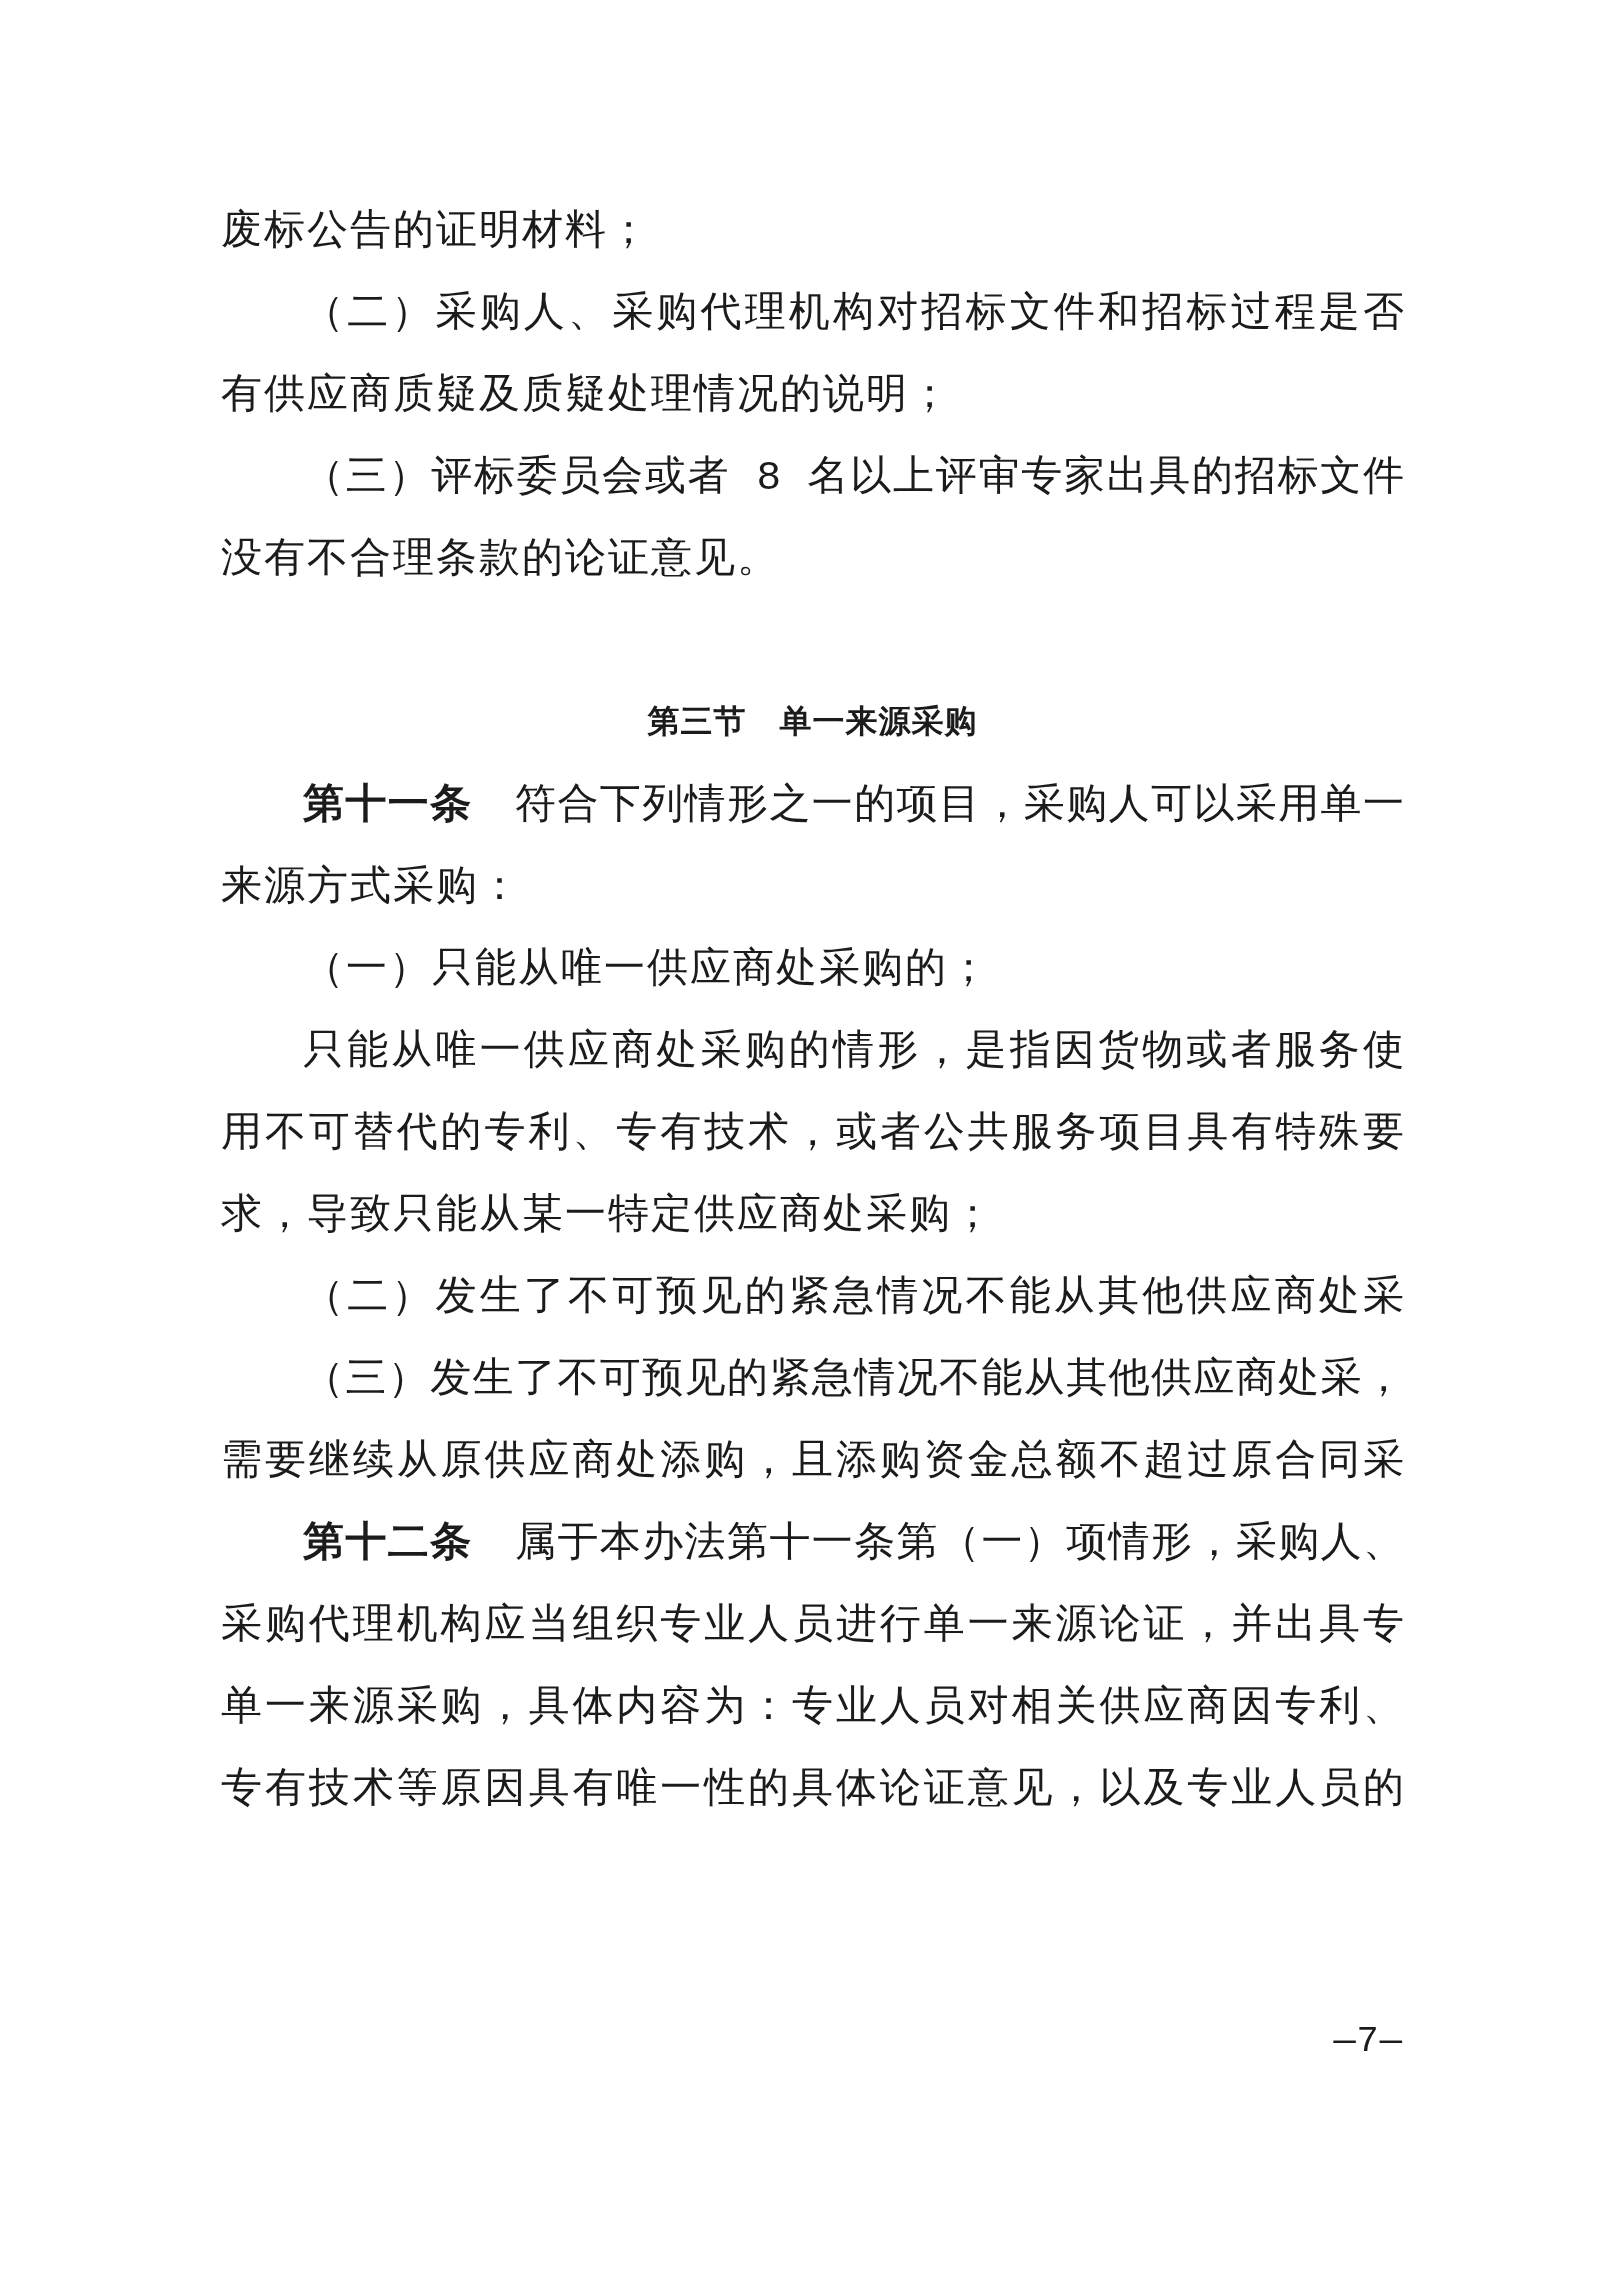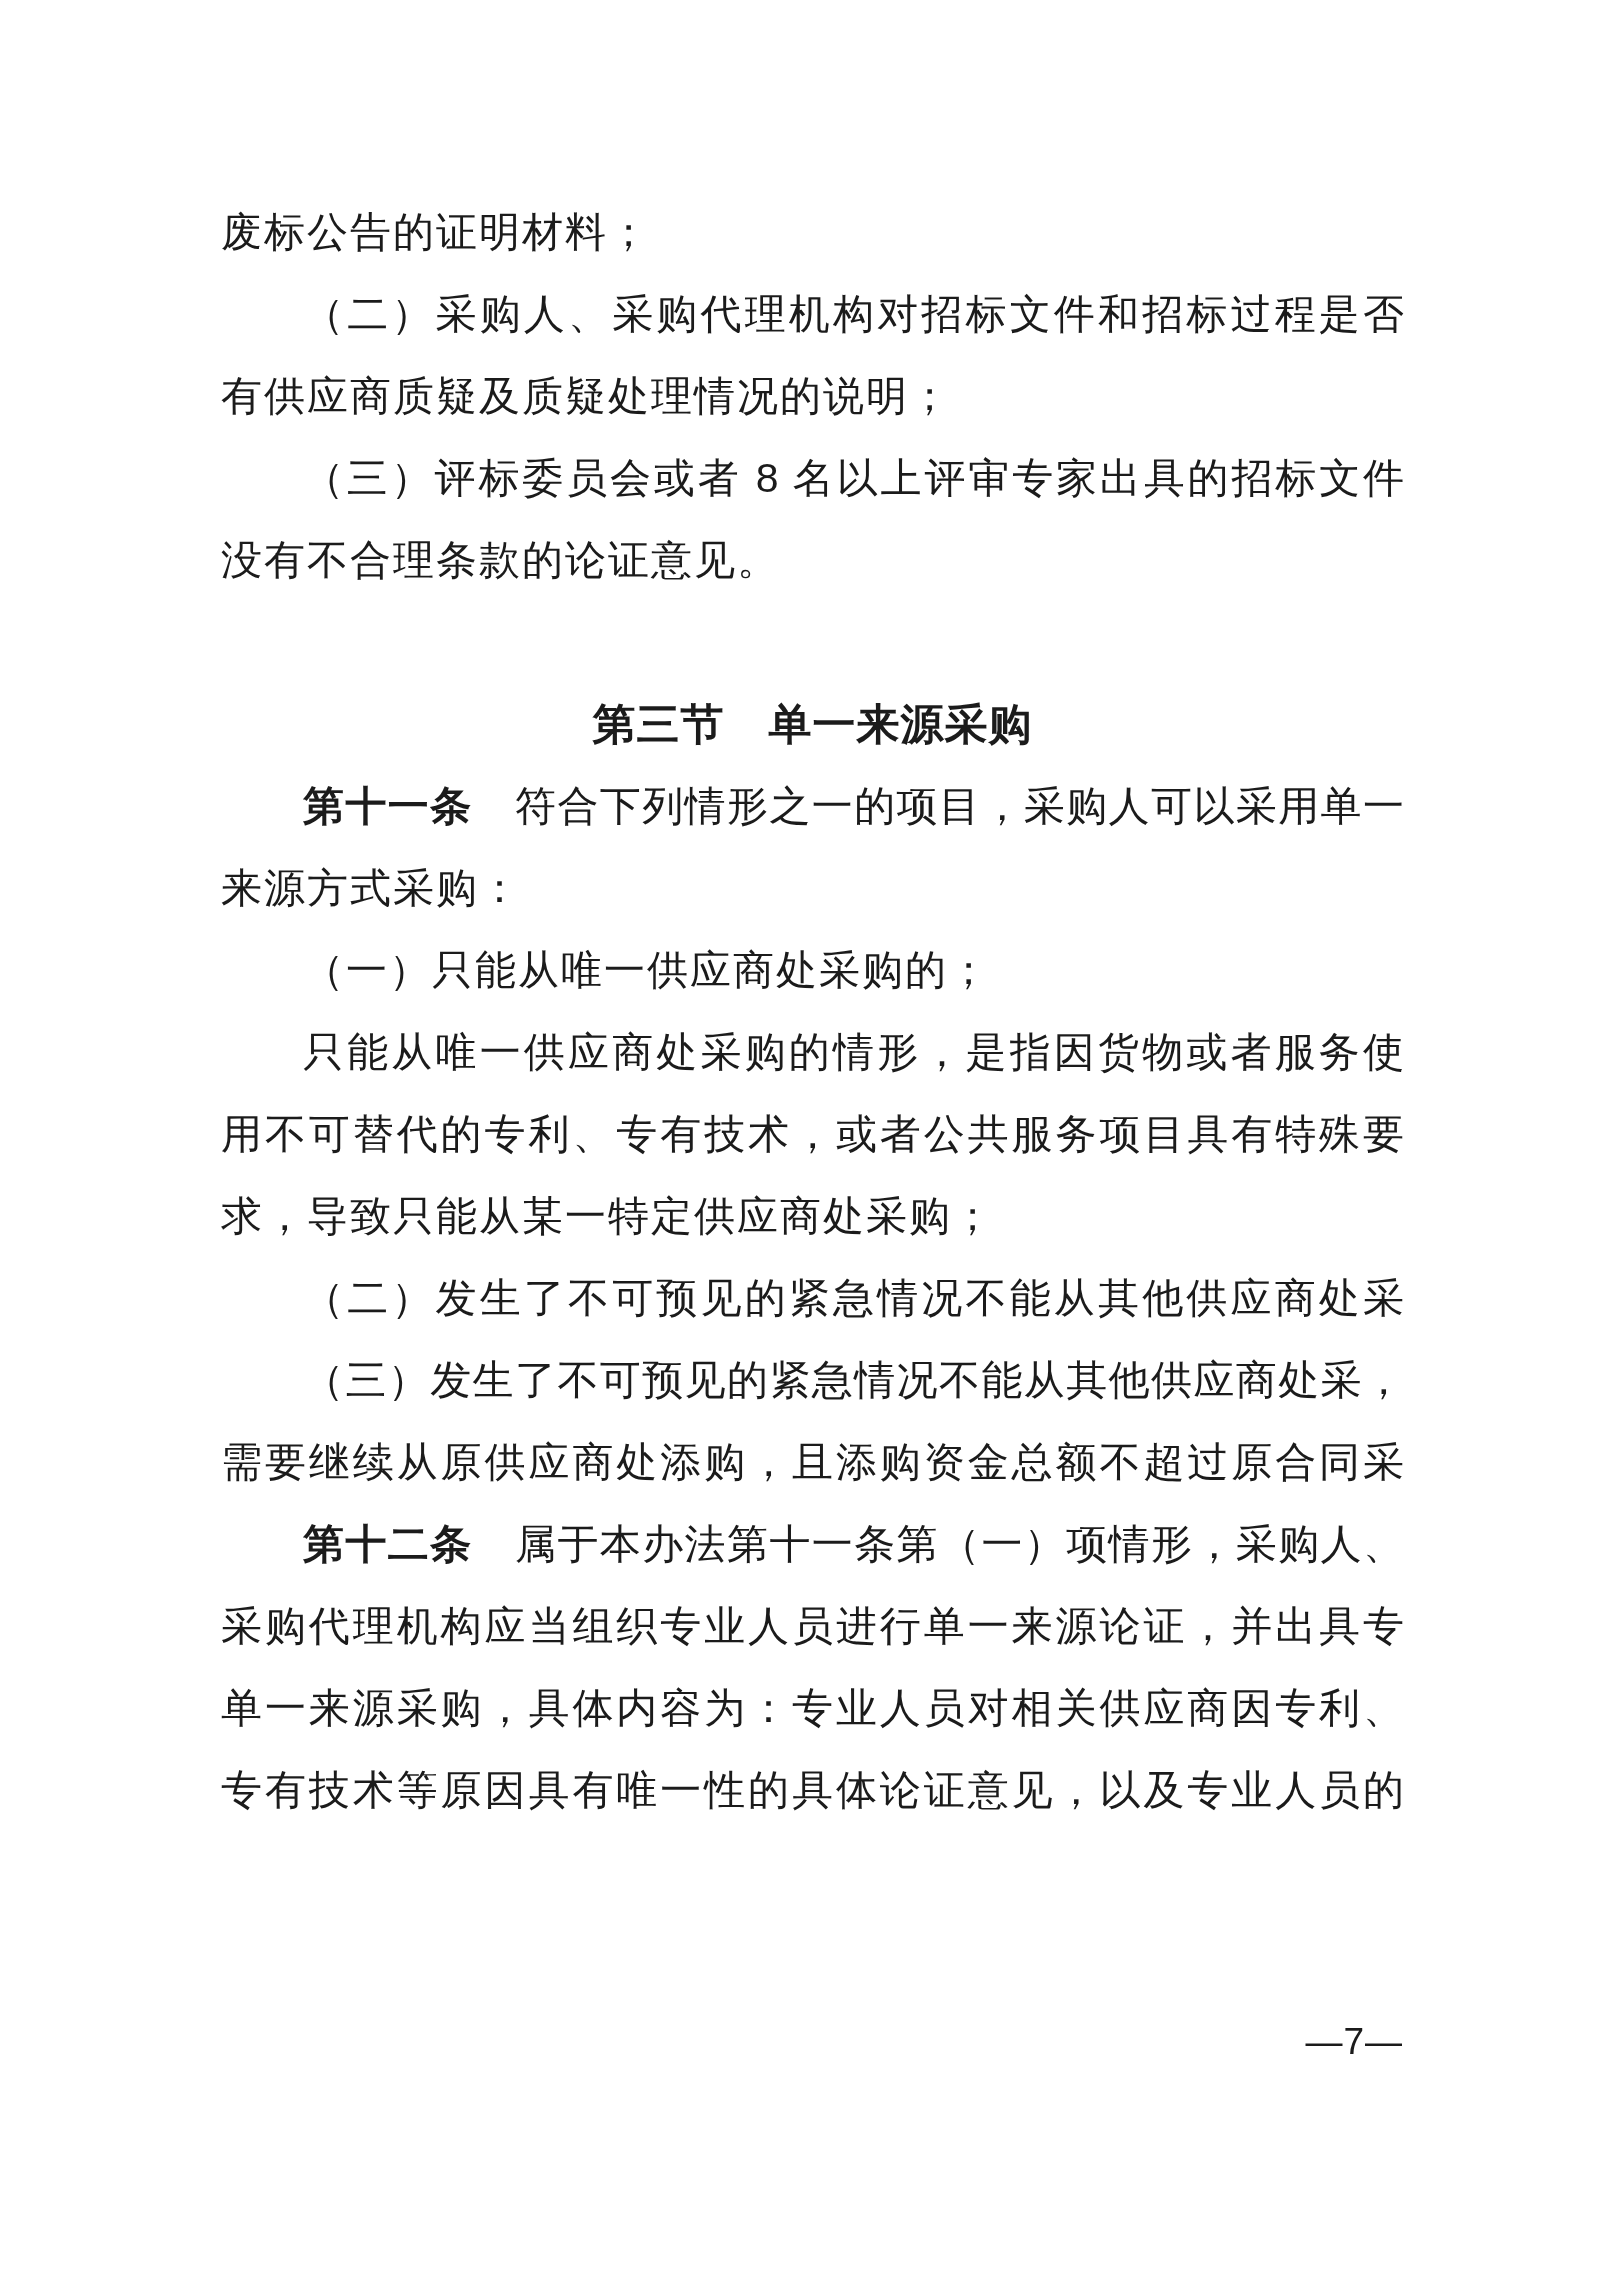--- a/index.html
+++ b/index.html
@@ -6,21 +6,21 @@
     margin: 0;
     padding: 0;
     background: #ffffff;
   }
   .page {
     position: relative;
     width: 1621px;
     height: 2293px;
     background: #ffffff;
     color: #1b1b1b;
-    font-family: Liberation Sans, sans-serif;
+    font-family: Liberation Mono, monospace;
     overflow: hidden;
   }
   .text-block {
     position: absolute;
     left: 221px;
     top: 191px;
     width: 1183px;
   }
   .line {
     height: 82px;
@@ -35,21 +35,21 @@
     text-align: justify;
     text-align-last: justify;
   }
   .line.indent {
     text-indent: 82px;
   }
   .line.heading {
     text-align: center;
     text-align-last: center;
     font-weight: 700;
-    font-size: 43px;
+    font-size: 32px;
     letter-spacing: 1px;
     white-space: nowrap;
   }
   .line.spacer {
     height: 82px;
   }
   .seg-bold {
     font-weight: 700;
   }
   .page-number {

